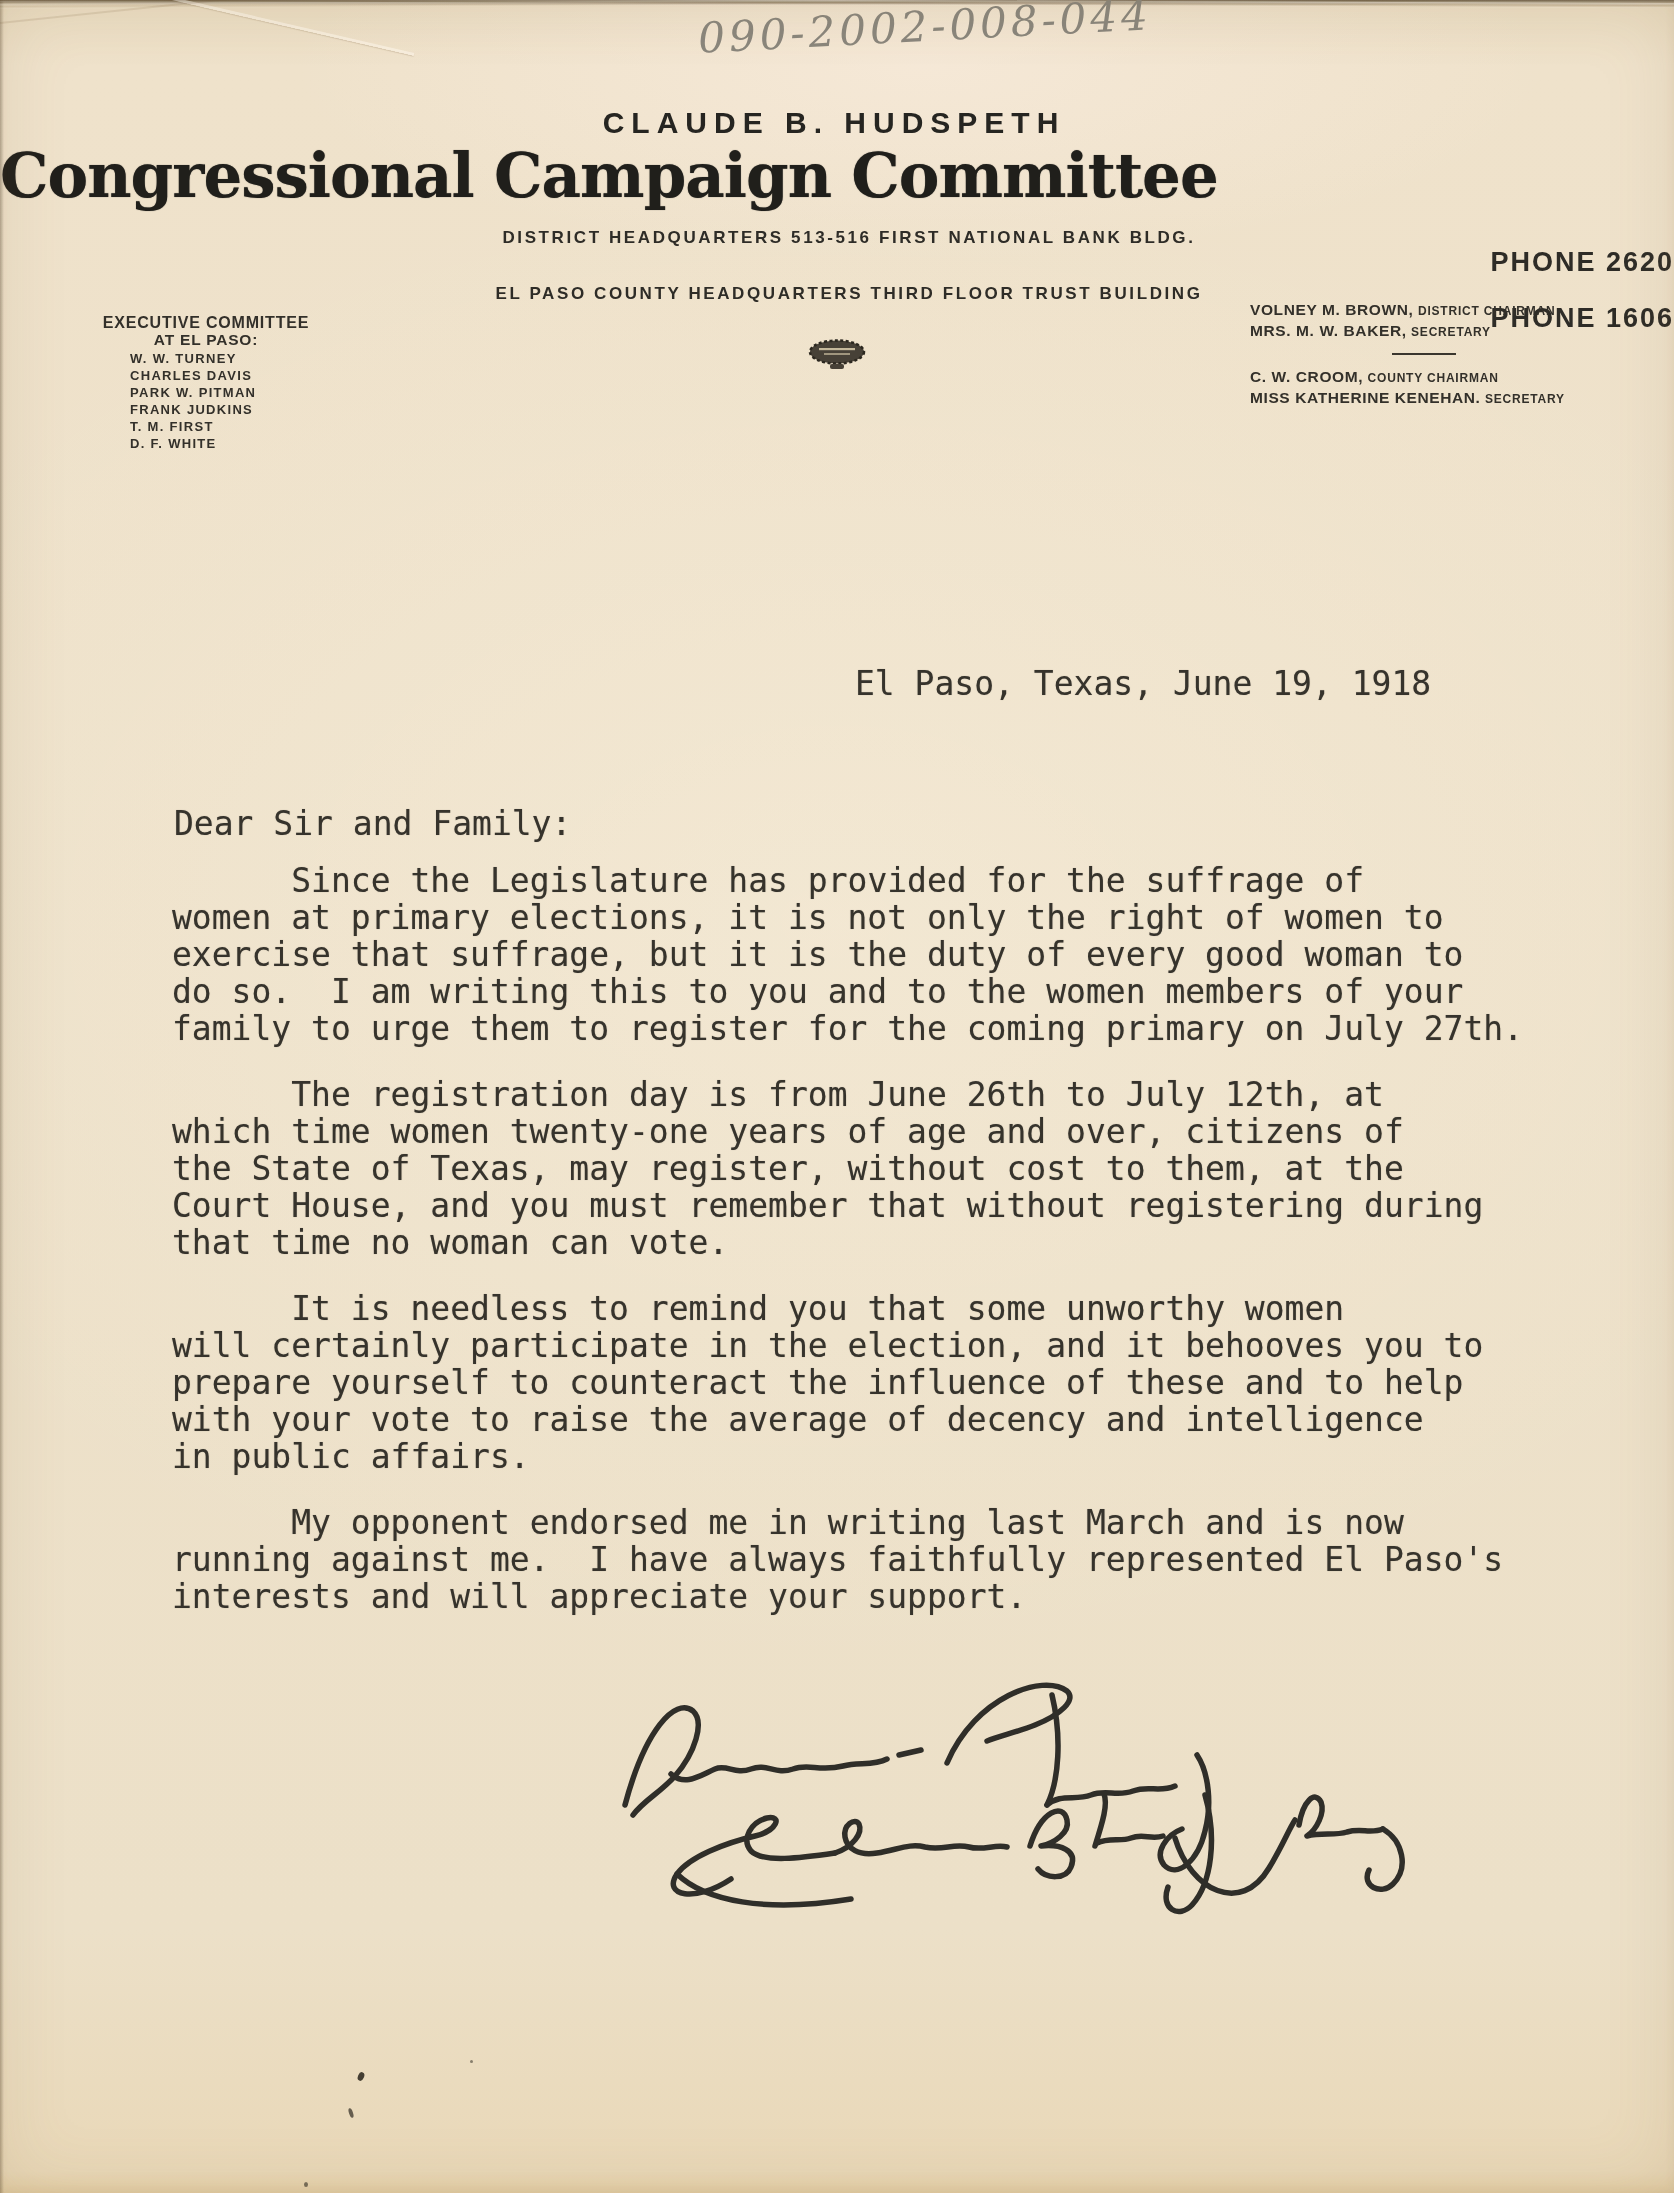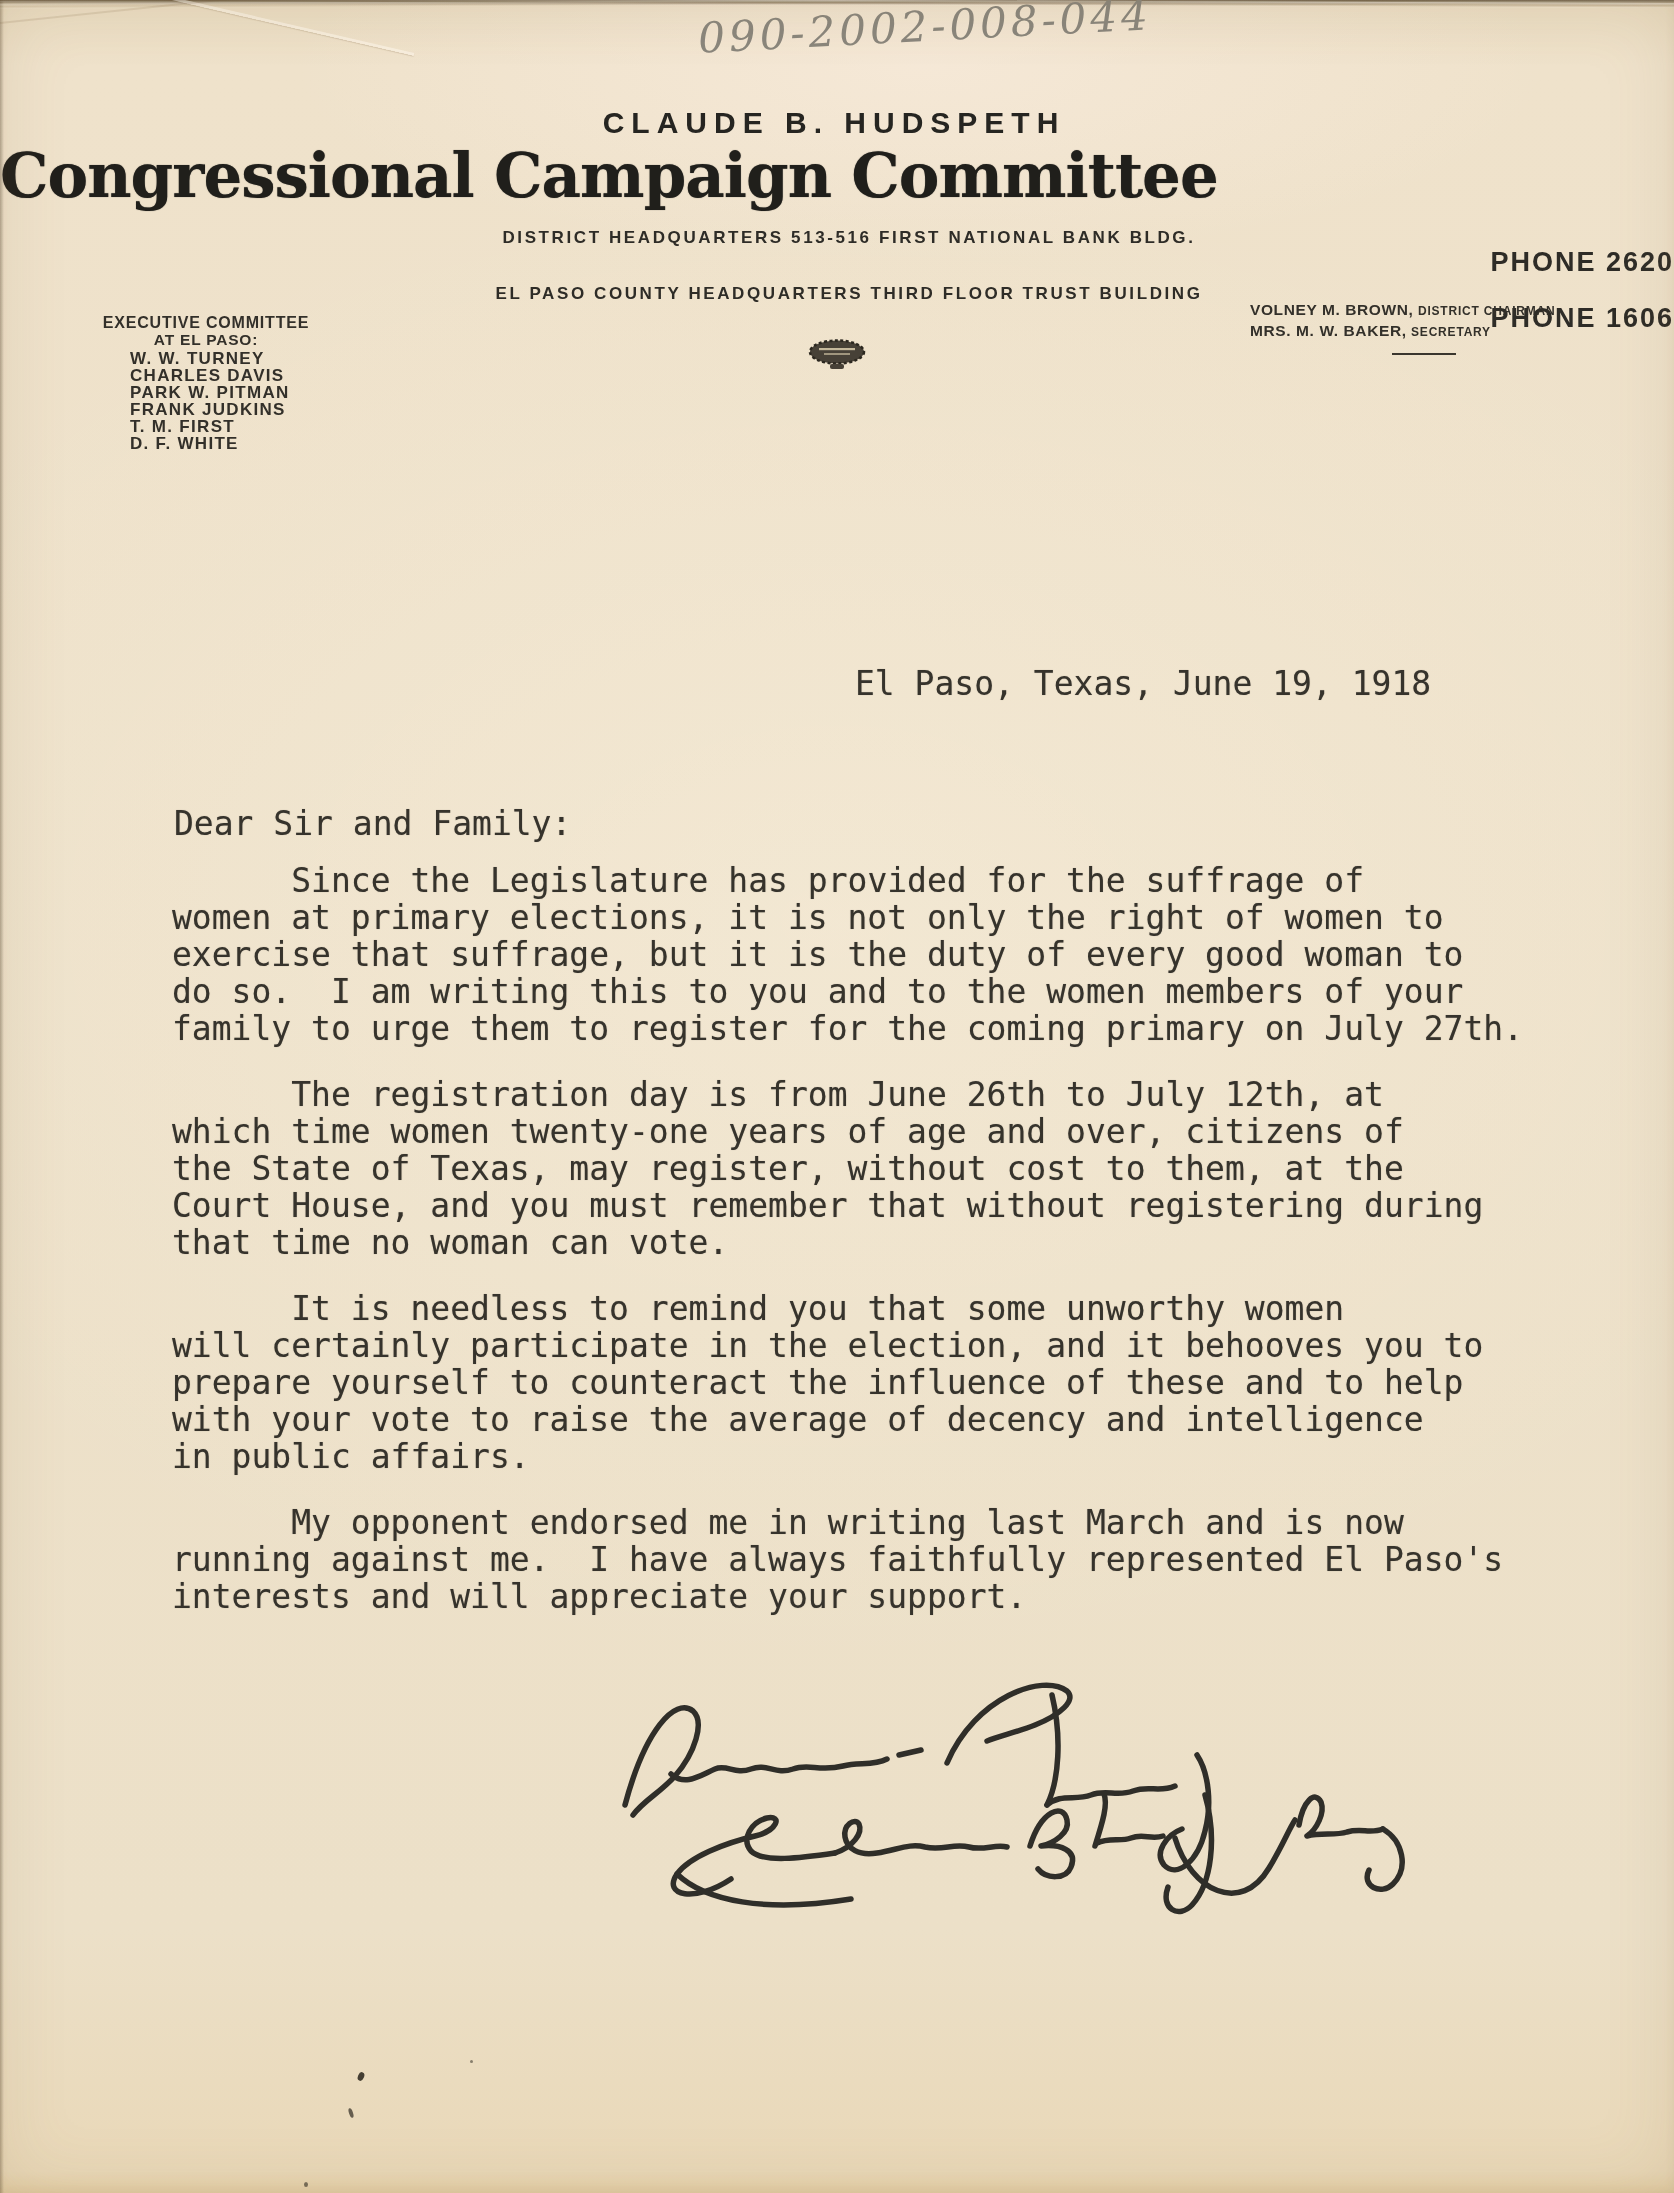--- a/index.html
+++ b/index.html
@@ -61,21 +61,21 @@
   .lh-ph1{top:247px;}
   .lh-ph2{top:303px;}
   .emblem{position:absolute;left:808px;top:337px;}
 
   
   .exec{position:absolute;left:86px;top:314px;width:240px;
     font-weight:700;color:#33302a;}
   .exec-t1{font-size:16px;letter-spacing:0.8px;text-align:center;line-height:17px;}
   .exec-t2{font-size:15.5px;letter-spacing:0.8px;text-align:center;line-height:17px;}
   .exec-members{margin-top:2px;padding-left:44px;}
-  .member{font-size:17px;letter-spacing:1.3px;line-height:17px;}
+  .member{font-size:13px;letter-spacing:1.3px;line-height:17px;}
 
   
   .officers{position:absolute;left:1250px;top:300px;width:400px;color:#33302a;}
   .officer{line-height:19px;white-space:nowrap;}
   .oname{font-size:15.5px;font-weight:700;letter-spacing:0.6px;}
   .otitle{font-size:12px;font-weight:700;letter-spacing:0.8px;}
   .odivider{width:64px;height:2px;background:#3a362e;margin:11px 0 12px 142px;}
   .ogroup{display:block;}
   .ogroup+.odivider+.ogroup{margin-top:0;}
 
@@ -138,20 +138,24 @@
         <div class="member">D. F. WHITE</div>
       </div>
   </aside>
 
   <aside class="officers">
     <div class="ogroup">
         <div class="officer"><span class="oname">VOLNEY M. BROWN,</span> <span class="otitle">DISTRICT CHAIRMAN</span></div>
         <div class="officer"><span class="oname">MRS. M. W. BAKER,</span> <span class="otitle">SECRETARY</span></div>
       </div>
     <div class="odivider"></div>
+    <div class="ogroup">
+        <div class="officer"><span class="oname">C. W. CROOM,</span> <span class="otitle">COUNTY CHAIRMAN</span></div>
+        <div class="officer"><span class="oname">MISS KATHERINE KENEHAN.</span> <span class="otitle">SECRETARY</span></div>
+      </div>
   </aside>
 
   <main>
     <div class="typed dateline">El Paso, Texas, June 19, 1918</div>
     <div class="typed salutation">Dear Sir and Family:</div>
     <div class="typed body">
         <p class="para">      Since the Legislature has provided for the suffrage of
 women at primary elections, it is not only the right of women to
 exercise that suffrage, but it is the duty of every good woman to
 do so.  I am writing this to you and to the women members of your

